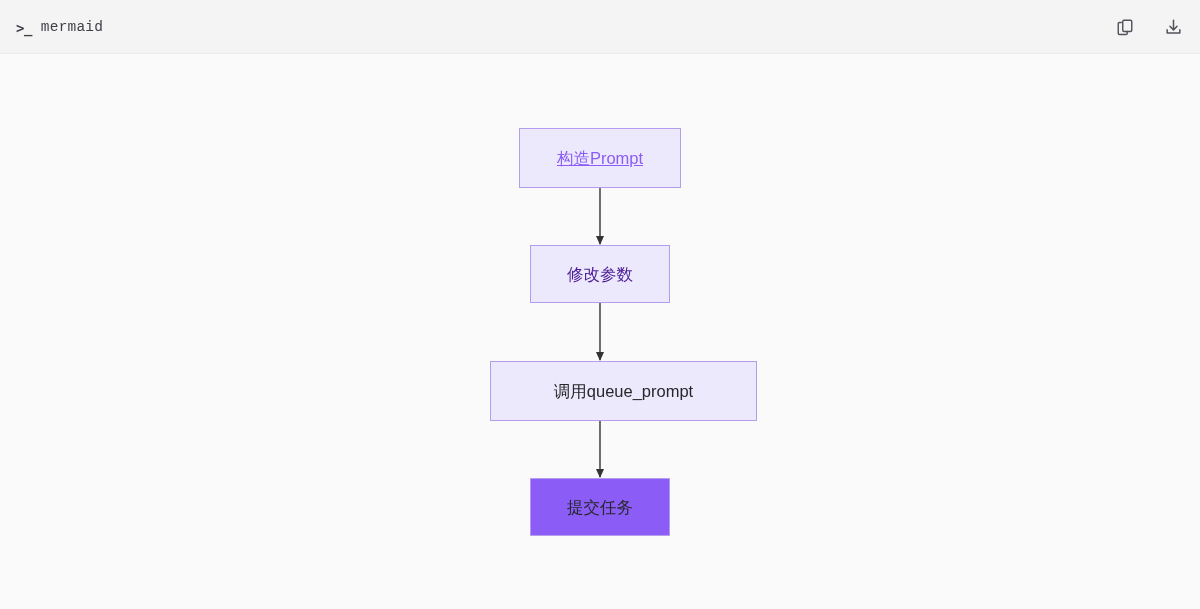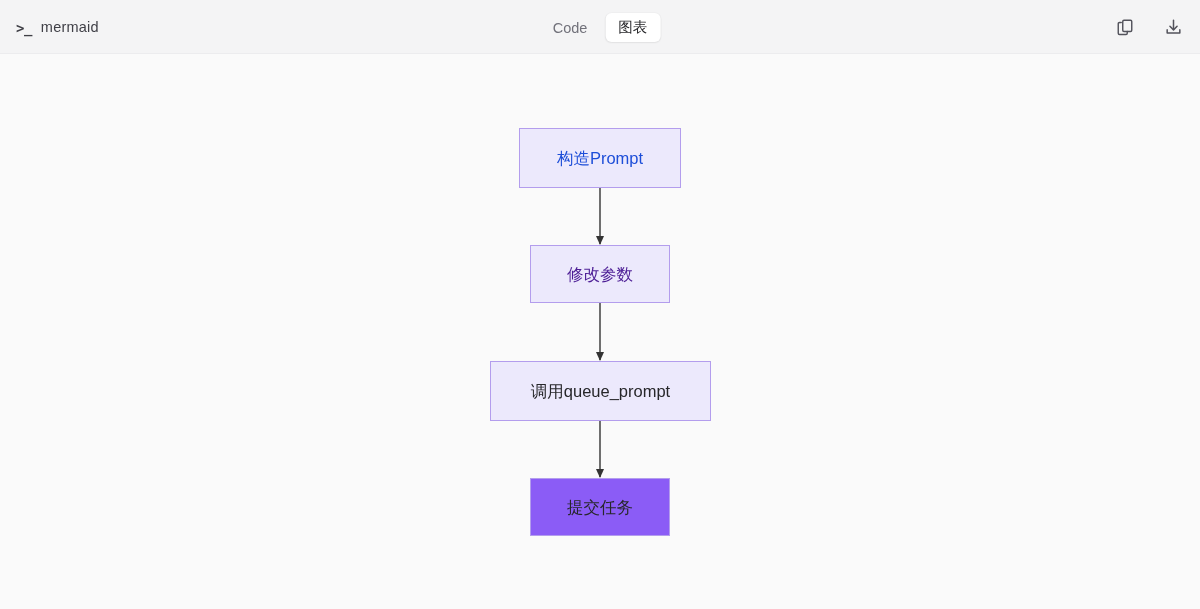--- a/index.html
+++ b/index.html
@@ -43,21 +43,21 @@
     font-size: 14px;
     font-weight: 700;
     color: #3f3f46;
     line-height: 1;
     letter-spacing: -0.5px;
     position: relative;
     top: 1px;
   }
 
   .app-title {
-    font-family: Liberation Sans, sans-serif;
+    font-family: Liberation Mono, monospace;
     font-size: 14.5px;
     color: #3f3f46;
     letter-spacing: 0.2px;
   }
 
   
   .tab-group {
     position: absolute;
     left: 50%;
     top: 13px;
@@ -151,24 +151,20 @@
 </head>
 <body>
 
 <div class="app-header">
 
   <div class="header-left">
     <span class="prompt-glyph">&gt;_</span>
     <span class="app-title">mermaid</span>
   </div>
 
-  <div class="tab-group">
-    <button class="tab">Code</button>
-    <button class="tab active">图表</button>
-  </div>
 
   <div class="header-actions">
     <button class="icon-btn">
       <span>
         <svg width="18" height="18" viewBox="0 0 24 24" fill="none" stroke="currentColor" stroke-width="1.9" stroke-linecap="round" stroke-linejoin="round">
           <rect x="9" y="3" width="12" height="15" rx="1.6"></rect>
           <path d="M15 18v2.4A1.6 1.6 0 0 1 13.4 22H4.6A1.6 1.6 0 0 1 3 20.4V7.6A1.6 1.6 0 0 1 4.6 6H7"></path>
         </svg>
       </span>
     </button>
@@ -195,25 +191,25 @@
     </defs>
     <g id="edge-layer">
         <line x1="600" y1="134" x2="600" y2="190" stroke="#333333" stroke-width="1.4" marker-end="url(#arrowhead)"></line>
         <line x1="600" y1="249" x2="600" y2="306" stroke="#333333" stroke-width="1.4" marker-end="url(#arrowhead)"></line>
         <line x1="600" y1="367" x2="600" y2="423" stroke="#333333" stroke-width="1.4" marker-end="url(#arrowhead)"></line>
       </g>
   </svg>
 
   <div id="node-layer">
       <div class="node-box" style="left: 519px; top: 74px; width: 162px; height: 60px; background: rgb(236, 233, 252); border-color: rgb(179, 157, 237);">
-        <span class="node-label" style="color: #1d4ed8;">构造Prompt</span>
+        <span class="node-label" style="color: #8b5cf6; text-decoration: underline;">构造Prompt</span>
       </div>
       <div class="node-box" style="left: 530px; top: 191px; width: 140px; height: 58px; background: rgb(236, 233, 252); border-color: rgb(179, 157, 237);">
         <span class="node-label" style="color: #4c1d95;">修改参数</span>
       </div>
-      <div class="node-box" style="left: 490px; top: 307px; width: 221px; height: 60px; background: rgb(236, 233, 252); border-color: rgb(179, 157, 237);">
+      <div class="node-box" style="left: 490px; top: 307px; width: 267px; height: 60px; background: rgb(236, 233, 252); border-color: rgb(179, 157, 237);">
         <span class="node-label" style="color: rgb(39, 39, 42);">调用queue_prompt</span>
       </div>
       <div class="node-box" style="left: 530px; top: 424px; width: 140px; height: 58px; background: #8b5cf6; border-color: rgb(179, 157, 237);">
         <span class="node-label" style="color: rgb(39, 39, 42);">提交任务</span>
       </div>
     </div>
 </div>
 
 </body></html>

